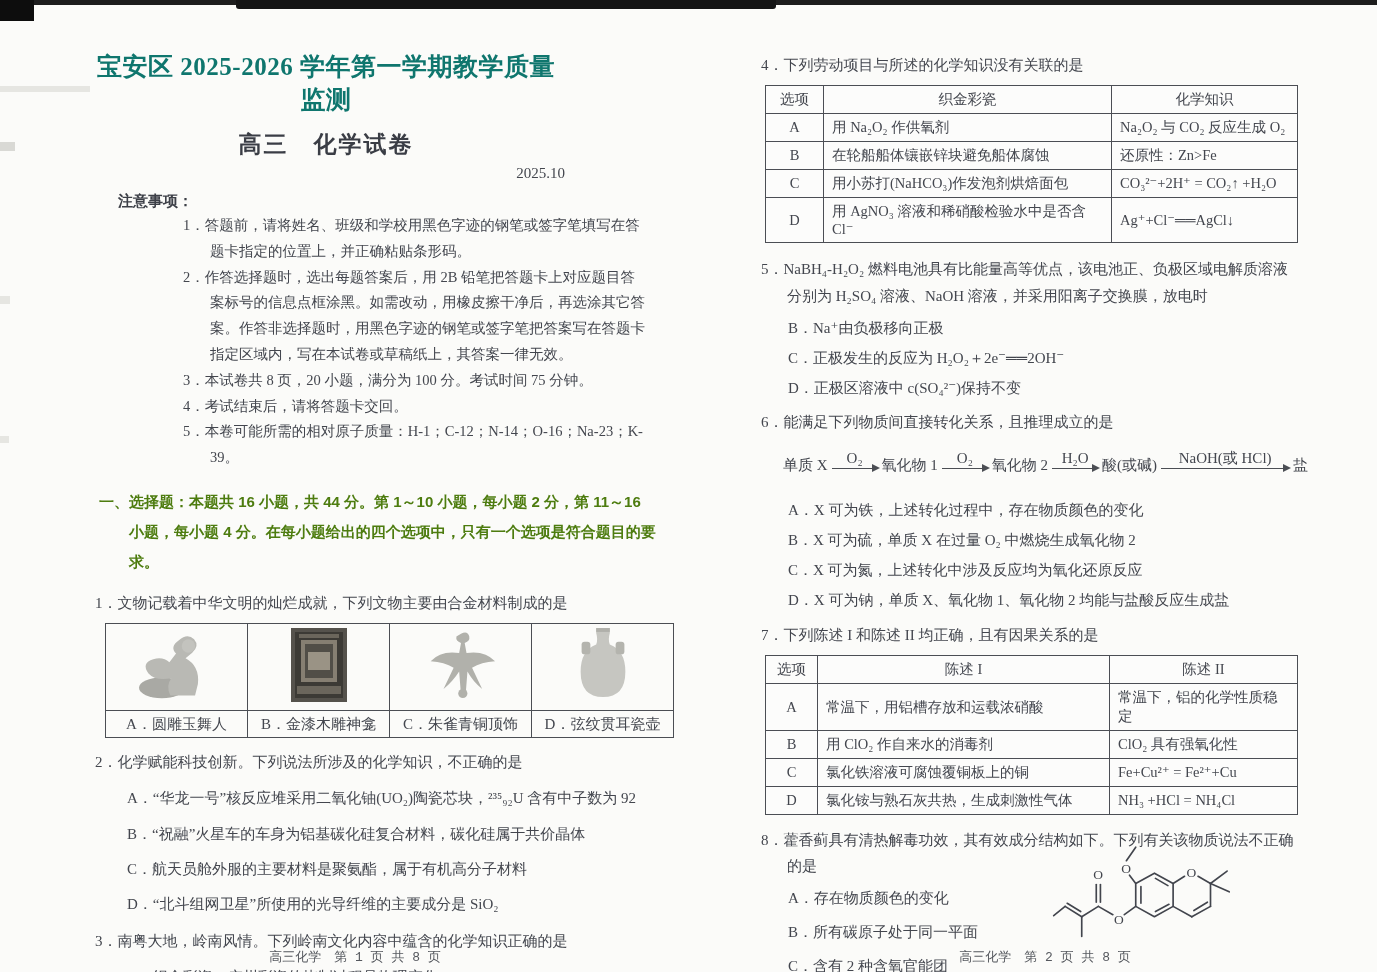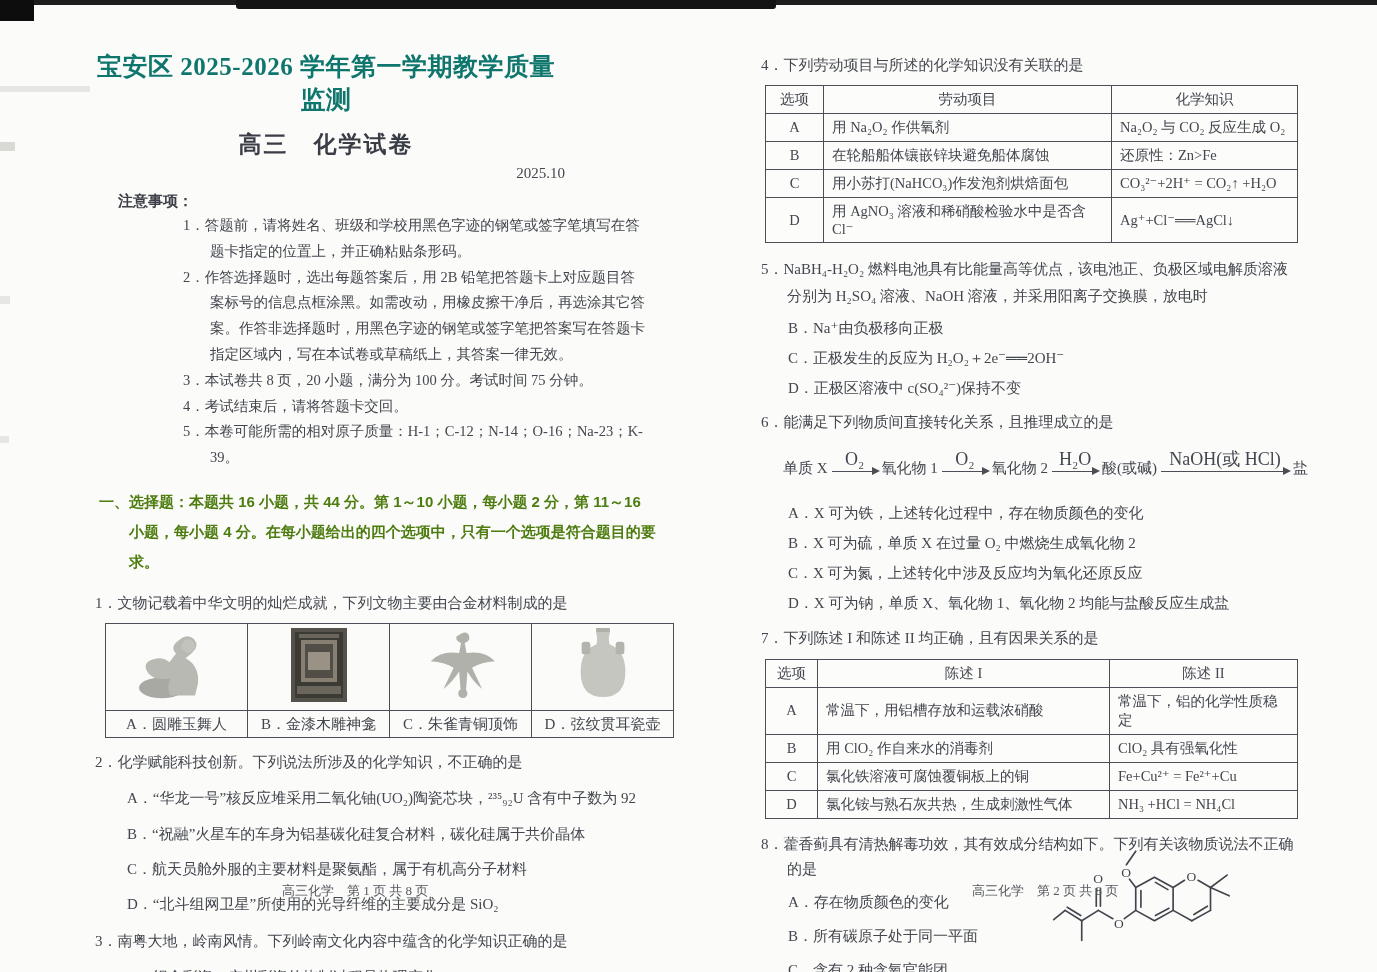--- a/index.html
+++ b/index.html
@@ -56,32 +56,32 @@
 
   table.imgtable { border-collapse:collapse; margin:8px 0 0 10px; }
   .imgtable td { border:1.4px solid #4b4e54; width:142px; }
   .imgtable .imgcell { height:82px; text-align:center; vertical-align:middle; padding:2px; }
   .imgtable .lblcell { height:27px; text-align:center; font-size:15px; padding:2px 4px;margin-top:42px; }
 
   
   .scheme { display:flex; align-items:flex-end; margin:16px 0 6px 22px; font-size:15px; white-space:nowrap; }
   .scheme .node { padding-bottom:1px; }
   .rxnarrow { display:inline-flex; flex-direction:column; align-items:center; margin:0 4px; }
-  .rxnarrow .albl { font-size:18px; line-height:1.1; margin-bottom:1px; }
+  .rxnarrow .albl { font-size:15px; line-height:1.1; margin-bottom:1px; }
   .rxnarrow .ashaft { position:relative; height:1.5px; background:#4b4e54; width:46px; margin-bottom:7px; }
   .rxnarrow .ashaft::after { content:""; position:absolute; right:-2px; top:-3.8px; border-left:8px solid #4b4e54; border-top:4.5px solid transparent; border-bottom:4.5px solid transparent; }
   .rxnarrow.wide .ashaft { width:128px; }
 
   
   .q8wrap { position:relative; }
   .q8opts { width:310px; }
   .molecule { position:absolute; left:288px; top:14px; }
 
   
-  .footer { position:absolute; top:882px; width:260px; text-align:center; font-size:13px; color:#55585e; }
+  .footer { position:absolute; top:948px; width:260px; text-align:center; font-size:13px; color:#55585e;font-family:Liberation Mono, monospace; }
   .footer-left { left:225px; }
   .footer-right { left:915px; }
 
   svg { display:inline-block; }
   .mol-line { stroke:#42454d; stroke-width:1.6; fill:none; stroke-linecap:round; }
   .mol-o { font-family:"Liberation Serif",serif; font-size:13px; fill:#42454d; }
 </style>
 </head>
 <body>
 
@@ -182,21 +182,21 @@
     <div class="stem">4．下列劳动项目与所述的化学知识没有关联的是</div>
     <table class="qtable" style="margin-left:4px;">
       <colgroup>
           <col style="width:58px">
           <col style="width:288px">
           <col style="width:186px">
         </colgroup>
       <tbody>
           <tr>
         <th>选项</th>
-        <th>劳动项目</th>
+        <th>织金彩瓷</th>
         <th>化学知识</th>
       </tr>
       <tr>
         <td class="c-center">A</td>
         <td>用 Na₂O₂ 作供氧剂</td>
         <td>Na₂O₂ 与 CO₂ 反应生成 O₂</td>
       </tr>
       <tr>
         <td class="c-center">B</td>
         <td>在轮船船体镶嵌锌块避免船体腐蚀</td>

